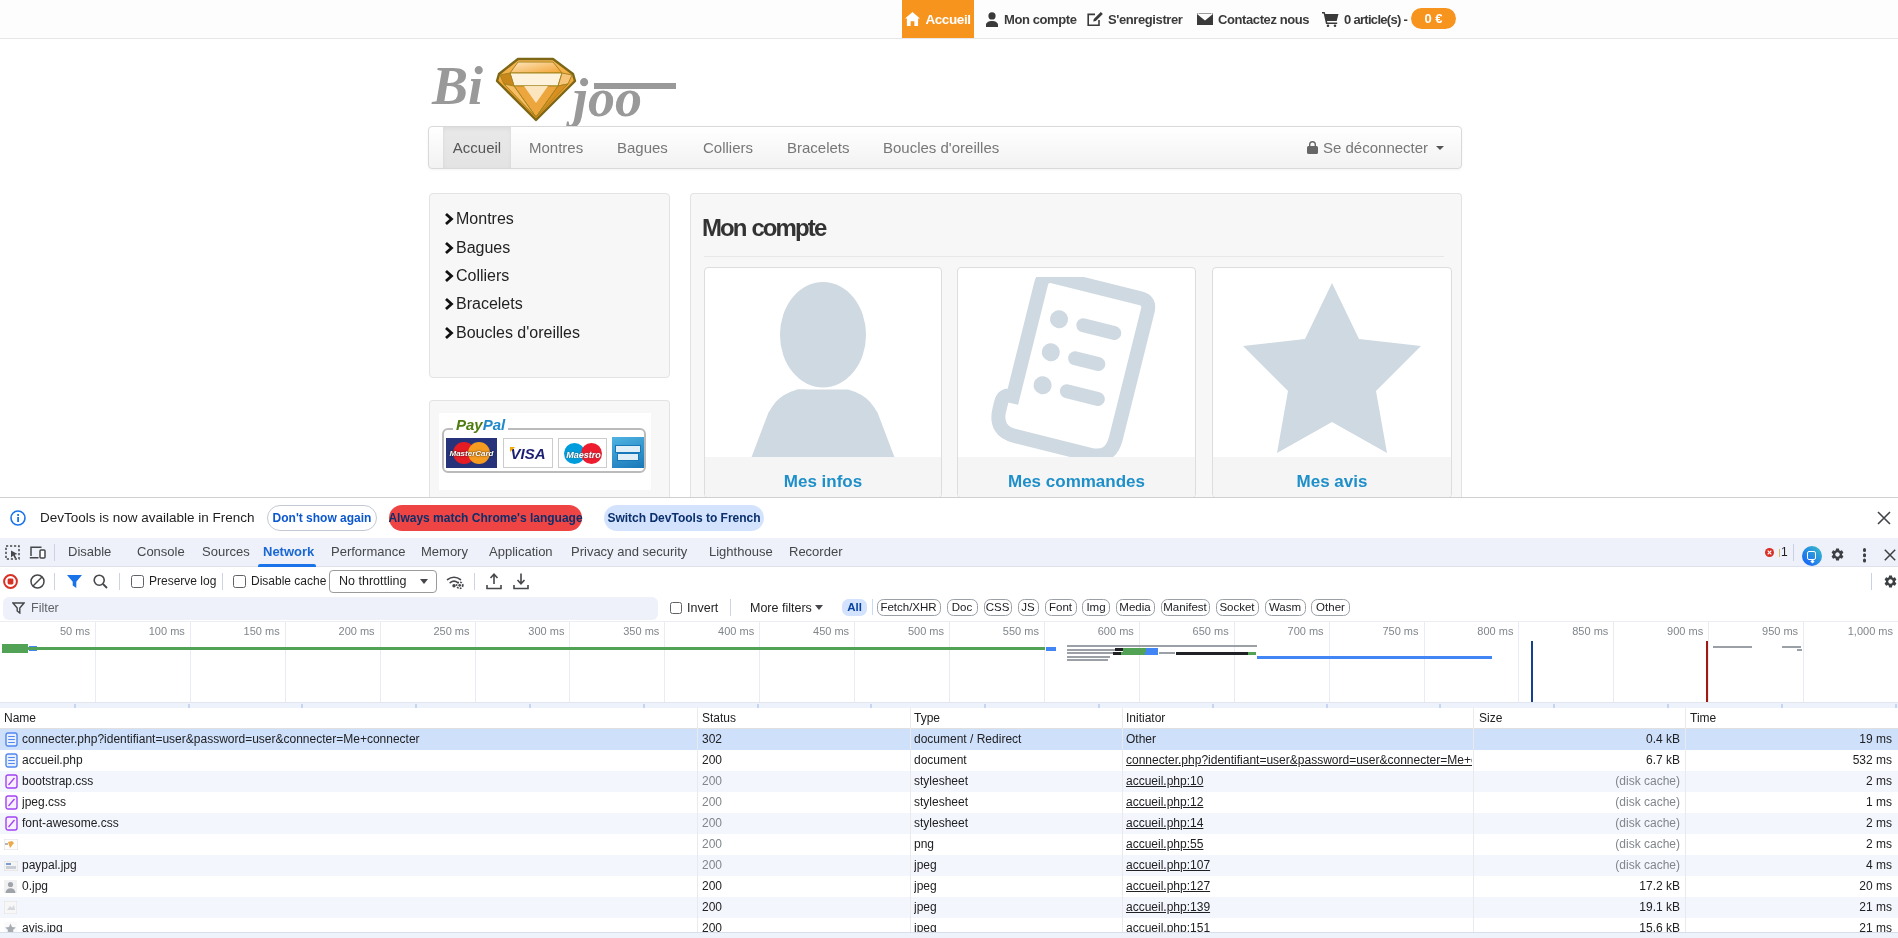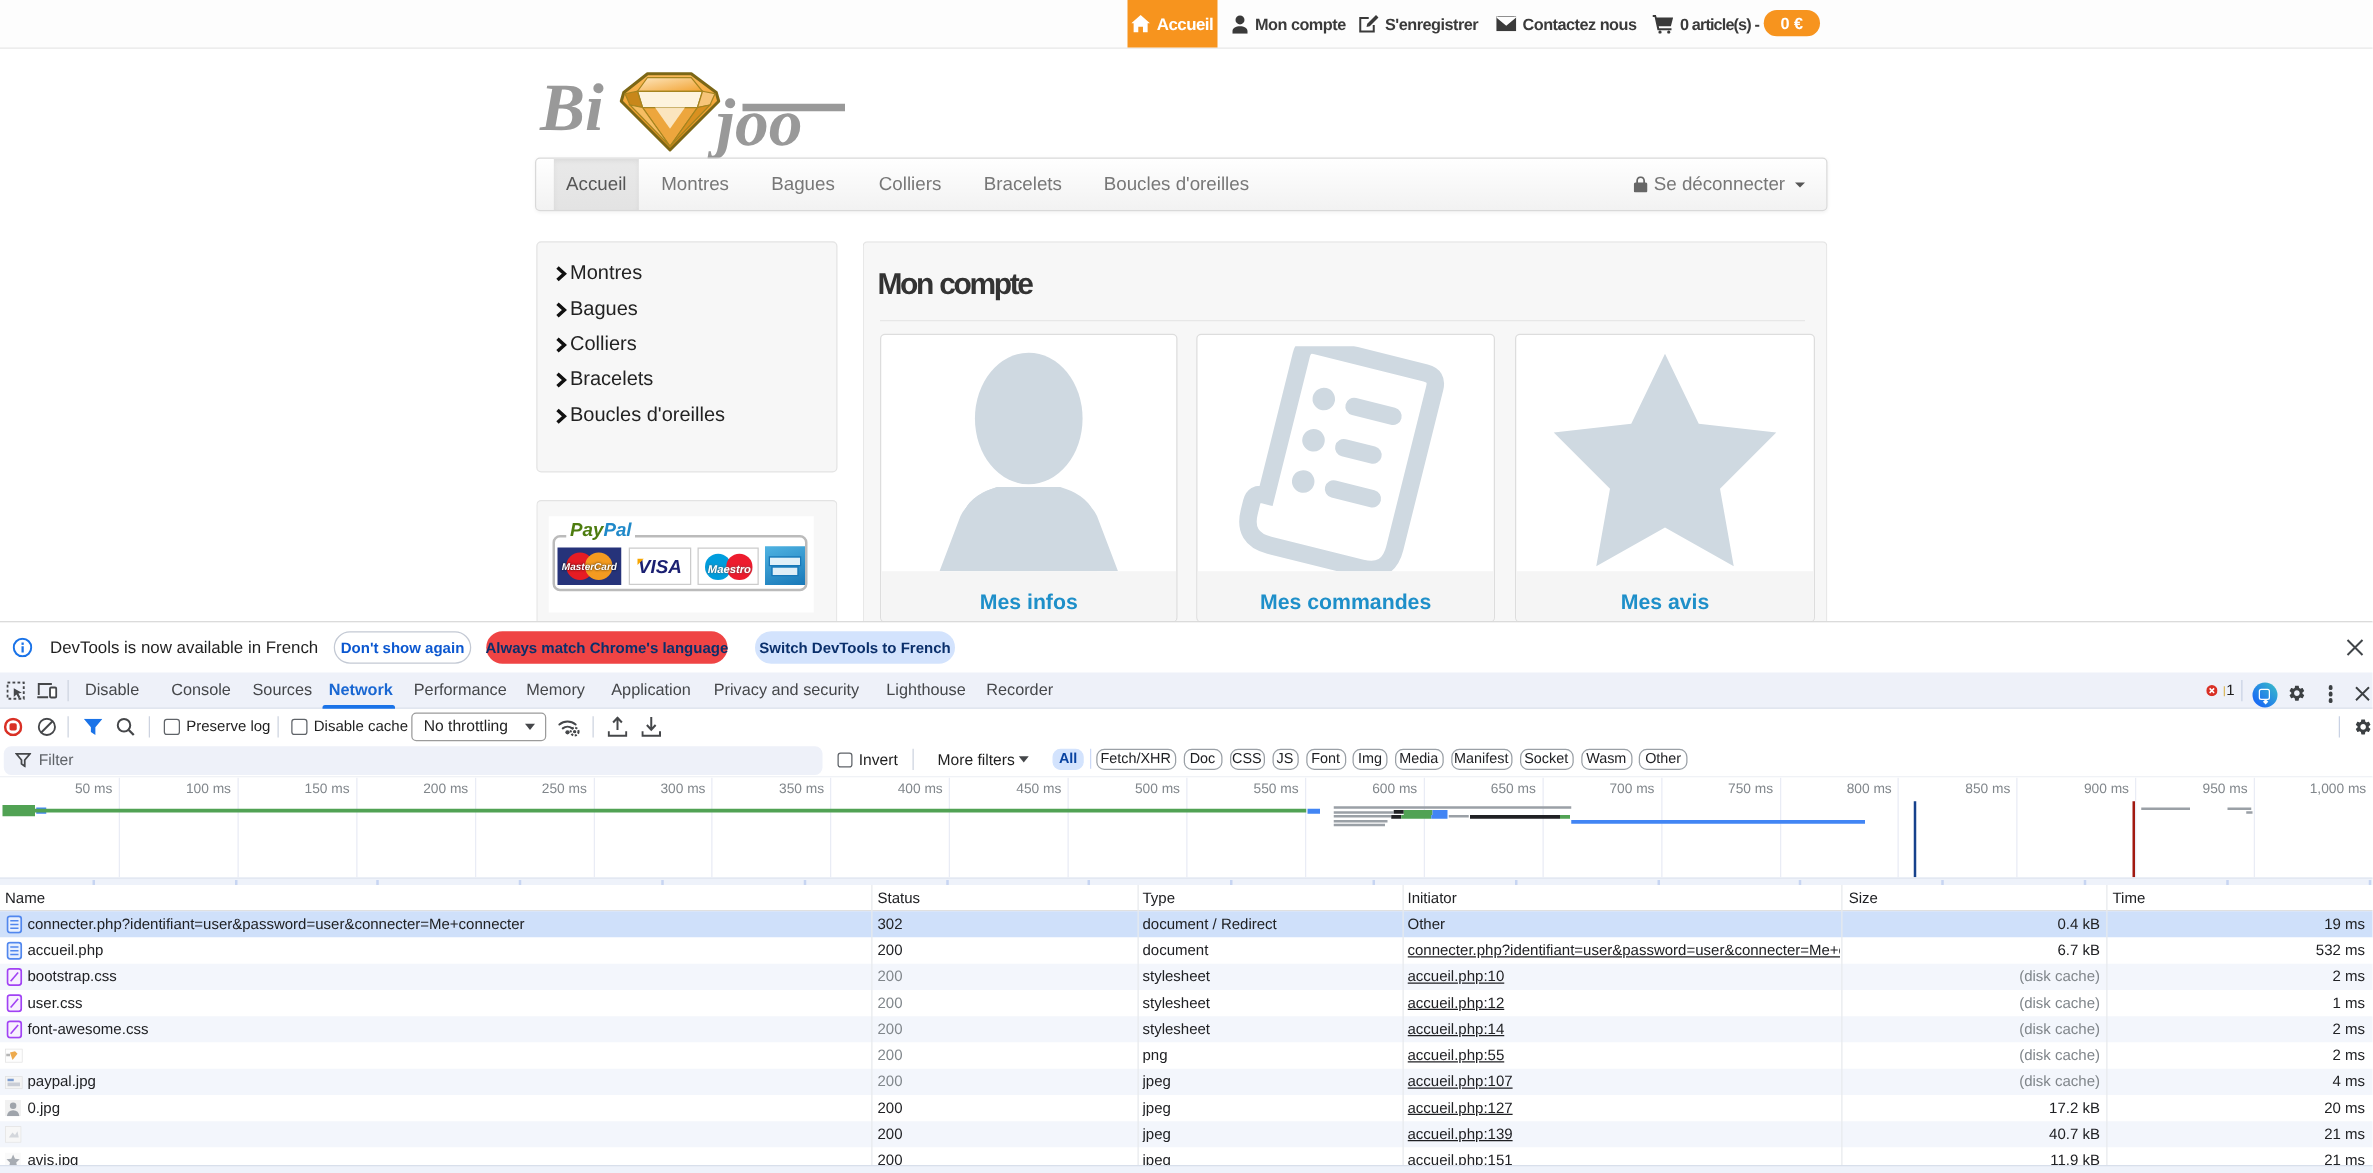--- a/index.html
+++ b/index.html
@@ -470,21 +470,21 @@
         <div class="c" style="left:914px;width:205px">stylesheet</div>
         <div class="c lnk" style="left:1126px;width:346px">accueil.php:10</div>
         <div class="c rt gray" style="left:1479px;width:201px">(disk cache)</div>
         <div class="c rt" style="left:1690px;width:202px">2 ms</div>
       </div>
     <div class="row" style="top:84px;background:#fff">
         <svg width="13" height="15" viewBox="0 0 13 15" style="position:absolute;left:5px;top:3px">
           <rect x="1" y="1" width="11" height="13" rx="2" fill="#f8f0fe" stroke="#a142f4" stroke-width="1.4"></rect>
           <path stroke="#a142f4" stroke-width="1.3" d="M9.5 4L3.5 11"></path>
         </svg>
-        <div class="c" style="left:22px;width:672px">user.css</div>
+        <div class="c" style="left:22px;width:672px">jpeg.css</div>
         <div class="c gray" style="left:702px;width:205px">200</div>
         <div class="c" style="left:914px;width:205px">stylesheet</div>
         <div class="c lnk" style="left:1126px;width:346px">accueil.php:12</div>
         <div class="c rt gray" style="left:1479px;width:201px">(disk cache)</div>
         <div class="c rt" style="left:1690px;width:202px">1 ms</div>
       </div>
     <div class="row" style="top:105px;background:#f3f6fc">
         <svg width="13" height="15" viewBox="0 0 13 15" style="position:absolute;left:5px;top:3px">
           <rect x="1" y="1" width="11" height="13" rx="2" fill="#f8f0fe" stroke="#a142f4" stroke-width="1.4"></rect>
           <path stroke="#a142f4" stroke-width="1.3" d="M9.5 4L3.5 11"></path>
@@ -536,33 +536,33 @@
         <div class="c rt" style="left:1690px;width:202px">20 ms</div>
       </div>
     <div class="row" style="top:189px;background:#f3f6fc">
         <svg width="13" height="13" viewBox="0 0 13 13" style="position:absolute;left:4px;top:4px">
           <rect width="13" height="13" fill="#f7f7f7" stroke="#e0e0e0"></rect>
           <path d="M3 9 L6 5 L8 7 L10 4 L11 9 Z" fill="#d4d7dc"></path>
         </svg>
         <div class="c" style="left:702px;width:205px">200</div>
         <div class="c" style="left:914px;width:205px">jpeg</div>
         <div class="c lnk" style="left:1126px;width:346px">accueil.php:139</div>
-        <div class="c rt" style="left:1479px;width:201px">40.7 kB</div>
+        <div class="c rt" style="left:1479px;width:201px">19.1 kB</div>
         <div class="c rt" style="left:1690px;width:202px">21 ms</div>
       </div>
     <div class="row" style="top:210px;background:#fff">
         <svg width="13" height="13" viewBox="0 0 13 13" style="position:absolute;left:4px;top:4px">
           <rect width="13" height="13" fill="#fafafa"></rect>
           <path d="M6.5 1.5 L8 5 L11.8 5.4 L9 8 L9.8 11.8 L6.5 9.9 L3.2 11.8 L4 8 L1.2 5.4 L5 5 Z" fill="#a7acb3"></path>
         </svg>
         <div class="c" style="left:22px;width:672px">avis.jpg</div>
         <div class="c" style="left:702px;width:205px">200</div>
         <div class="c" style="left:914px;width:205px">jpeg</div>
         <div class="c lnk" style="left:1126px;width:346px">accueil.php:151</div>
-        <div class="c rt" style="left:1479px;width:201px">11.9 kB</div>
+        <div class="c rt" style="left:1479px;width:201px">15.6 kB</div>
         <div class="c rt" style="left:1690px;width:202px">21 ms</div>
       </div>
     <div class="colsep" style="left:697px"></div>
     <div class="colsep" style="left:910px"></div>
     <div class="colsep" style="left:1122px"></div>
     <div class="colsep" style="left:1473px"></div>
     <div class="colsep" style="left:1685px"></div>
     <div style="position:absolute;left:0;top:224px;width:1898px;height:7px;background:#eef2fa;border-top:1px solid #d8dfeb"></div>
   </div>
 </div>

